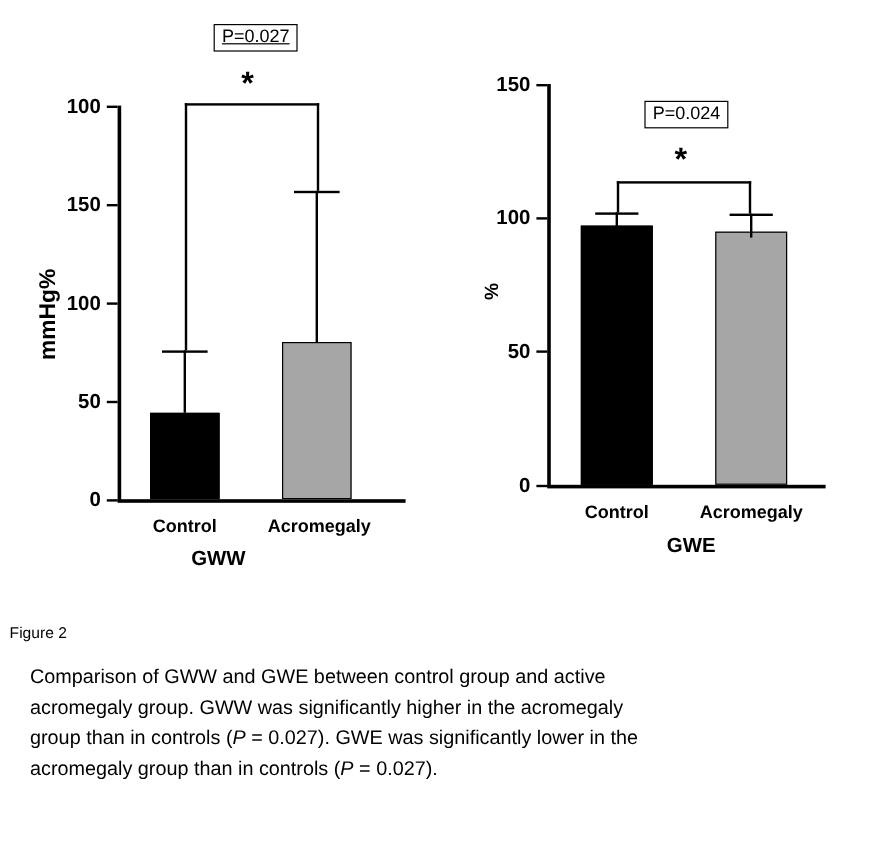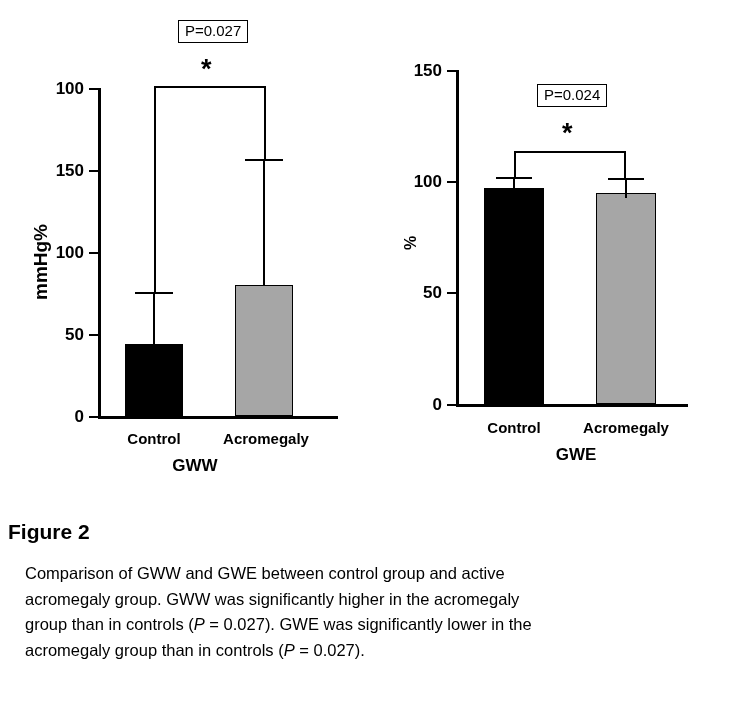--- a/index.html
+++ b/index.html
@@ -112,22 +112,22 @@
   }
 
   
   .caption-block {
     position: absolute;
     left: 8px;
     top: 520px;
     width: 560px;
   }
   .caption-title {
-    font-size: 21px;
-    font-weight: bold;
+    font-size: 13px;
+    font-weight: normal;
     margin: 0 0 14px 0;
   }
   .caption-text {
     font-size: 16.5px;
     line-height: 1.55;
     margin: 17px;
   }
   .caption-text i { font-style: italic; }
 </style>
 </head>
@@ -163,28 +163,28 @@
 
     <div class="err" style="left:263px; top:159px; height:126px;"></div>
     <div class="err-cap" style="left:245px; top:159px; width:38px;"></div>
 
     <div class="sig-bracket" style="left:154px; top:86px; width:112px; height:80px;">
       <div class="h" style="width:112px;"></div>
       <div class="v" style="left:0px; top:0px; height:206px;"></div>
       <div class="v" style="left:110px; top:0px; height:73px;"></div>
     </div>
 
-    <div class="pbox" style="left:178px; top:20px;">P=0.027</div>
+    <div class="pbox" style="left:178px; top:20px;text-decoration:underline;">P=0.027</div>
 
     <div class="star" style="left:201px; top:56px;">*</div>
 
     <div class="cat-label" style="left:104px; top:430px; width:100px;">Control</div>
     <div class="cat-label" style="left:206px; top:430px; width:120px;">Acromegaly</div>
 
-    <div class="axis-title-x" style="left:155px; top:456px; width:80px;">GWW</div>
+    <div class="axis-title-x" style="left:142px; top:456px; width:80px;">GWW</div>
   </div>
 
   <div class="chart" style="left:380px; top:0px; width:349px; height:500px;">
 
     <div class="axis-title-y" style="left:22px; top:250px; font-size:16px;">%</div>
 
     <div class="axis-line" style="left:76px; top:70px; width:3px; height:336px;"></div>
 
     <div class="axis-line" style="left:76px; top:404px; width:232px; height:3px;"></div>
 

